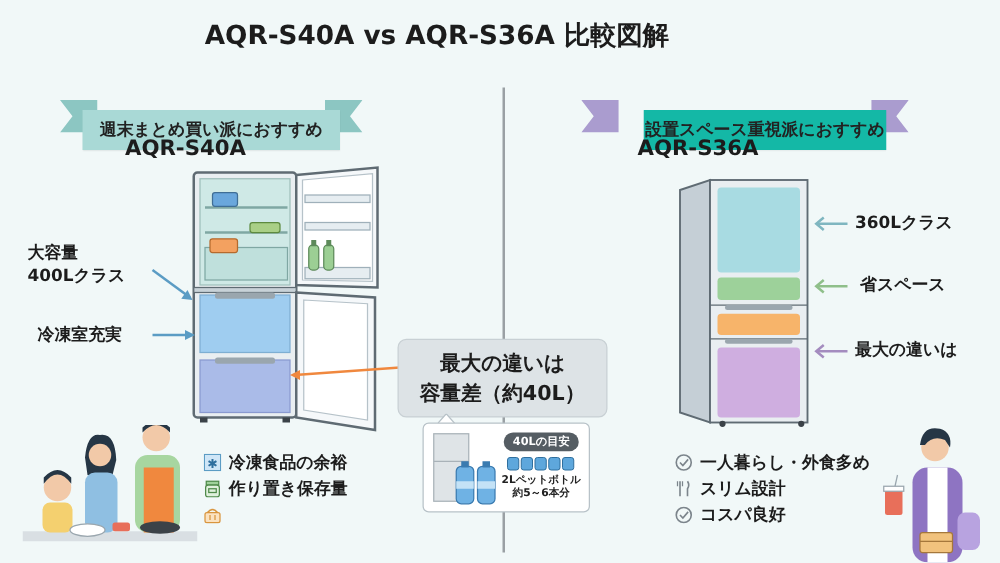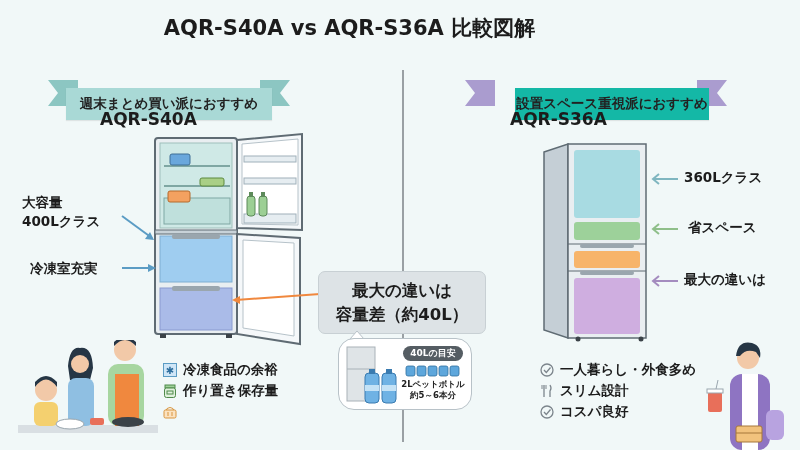--- a/index.html
+++ b/index.html
@@ -40,21 +40,21 @@
 
   
   .callout {
     left: 318px; top: 271px; width: 168px; height: 63px;
     background: #dde3e6; border-radius: 7px; border: 1px solid #c8d0d4;
     display: flex; flex-direction: column; align-items: center; justify-content: center;
     font-size: 16.5px; font-weight: bold; line-height: 24px;
   }
   .subcallout {
     left: 338px; top: 338px; width: 134px; height: 72px;
-    background: #ffffff; border: 1px solid #b8c2c8; border-radius: 16px;
+    background: #ffffff; border: 1px solid #b8c2c8; border-radius: 5px;
   }
   .pill {
     background: #555d63; color: #fff; font-size: 9px; font-weight: bold;
     border-radius: 8px; padding: 1px 7px;
   }
   .small-note { font-size: 8.5px; font-weight: bold; text-align: center; line-height: 11px; color: #222; }
 
   .feat { display: flex; align-items: center; gap: 6px; font-size: 13.5px; font-weight: bold; height: 21px; }
   .feat .ico { width: 14px; height: 14px; display: inline-flex; align-items: center; justify-content: center; }
 </style>

